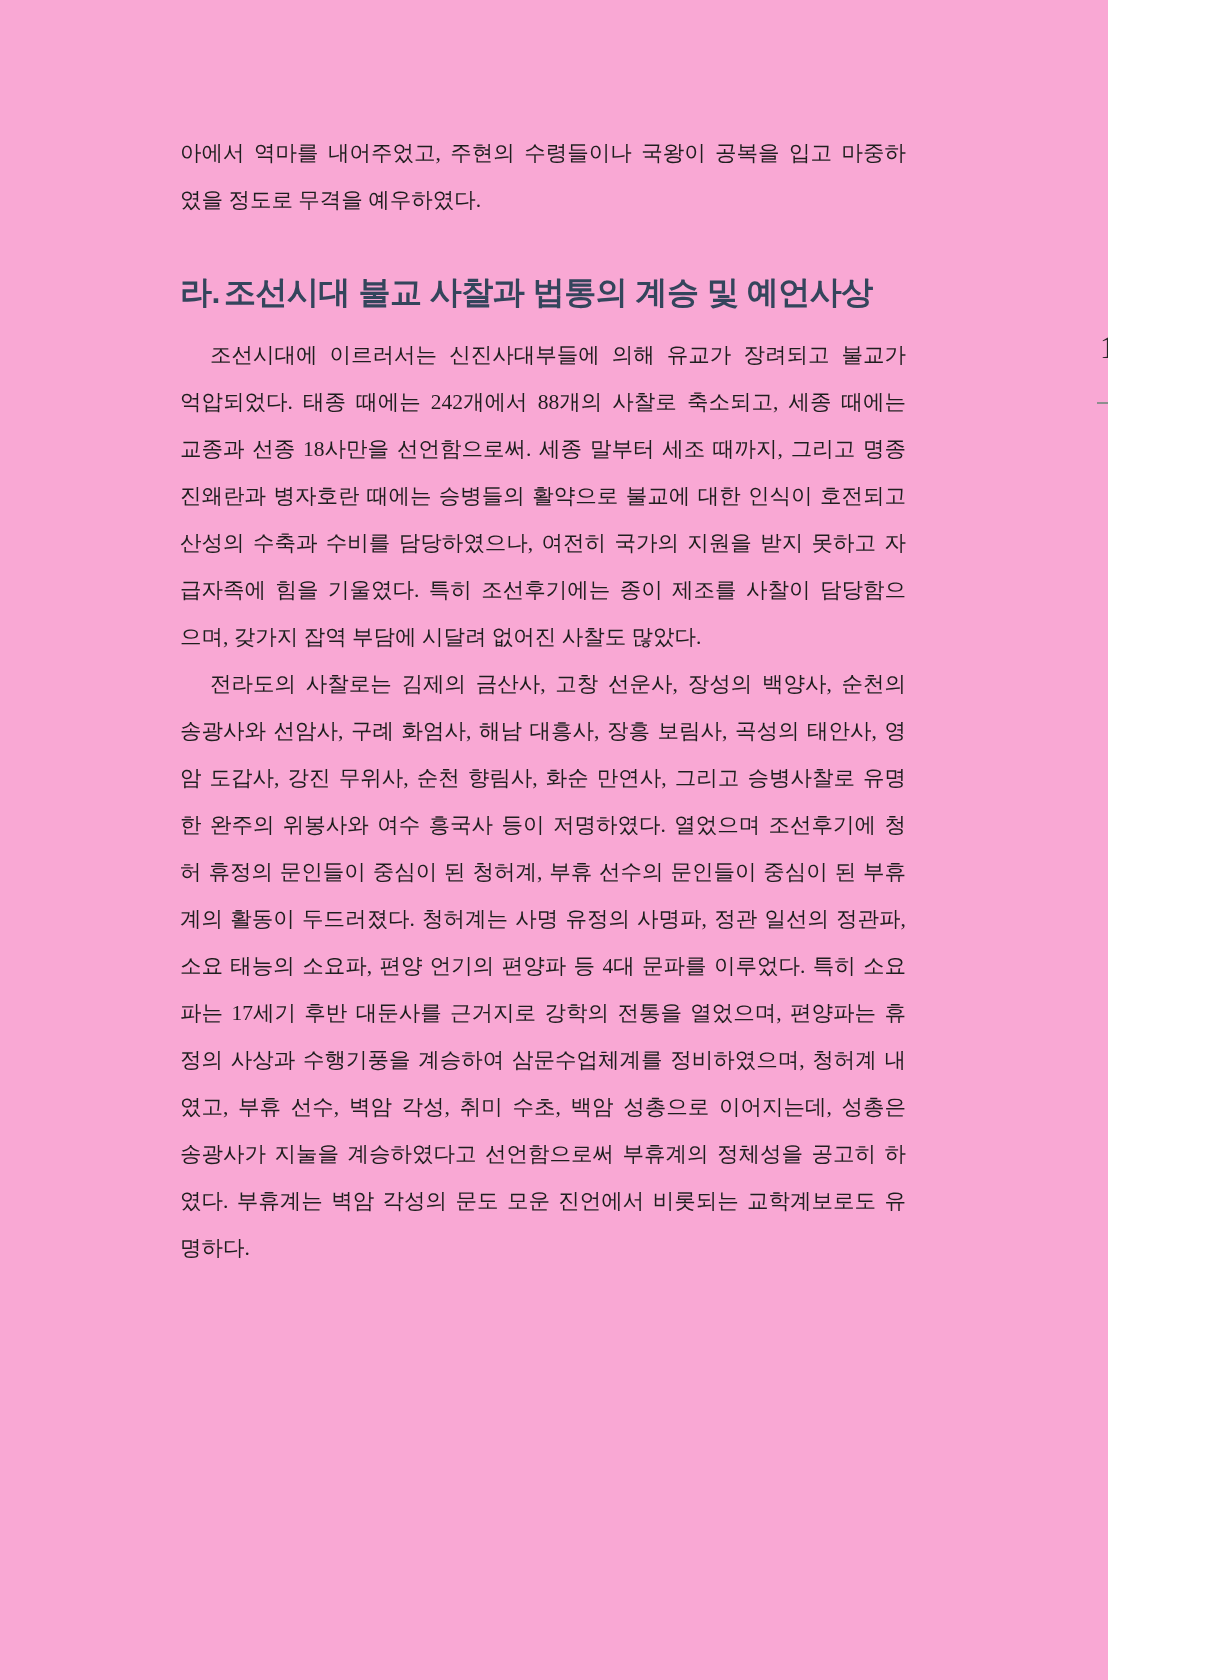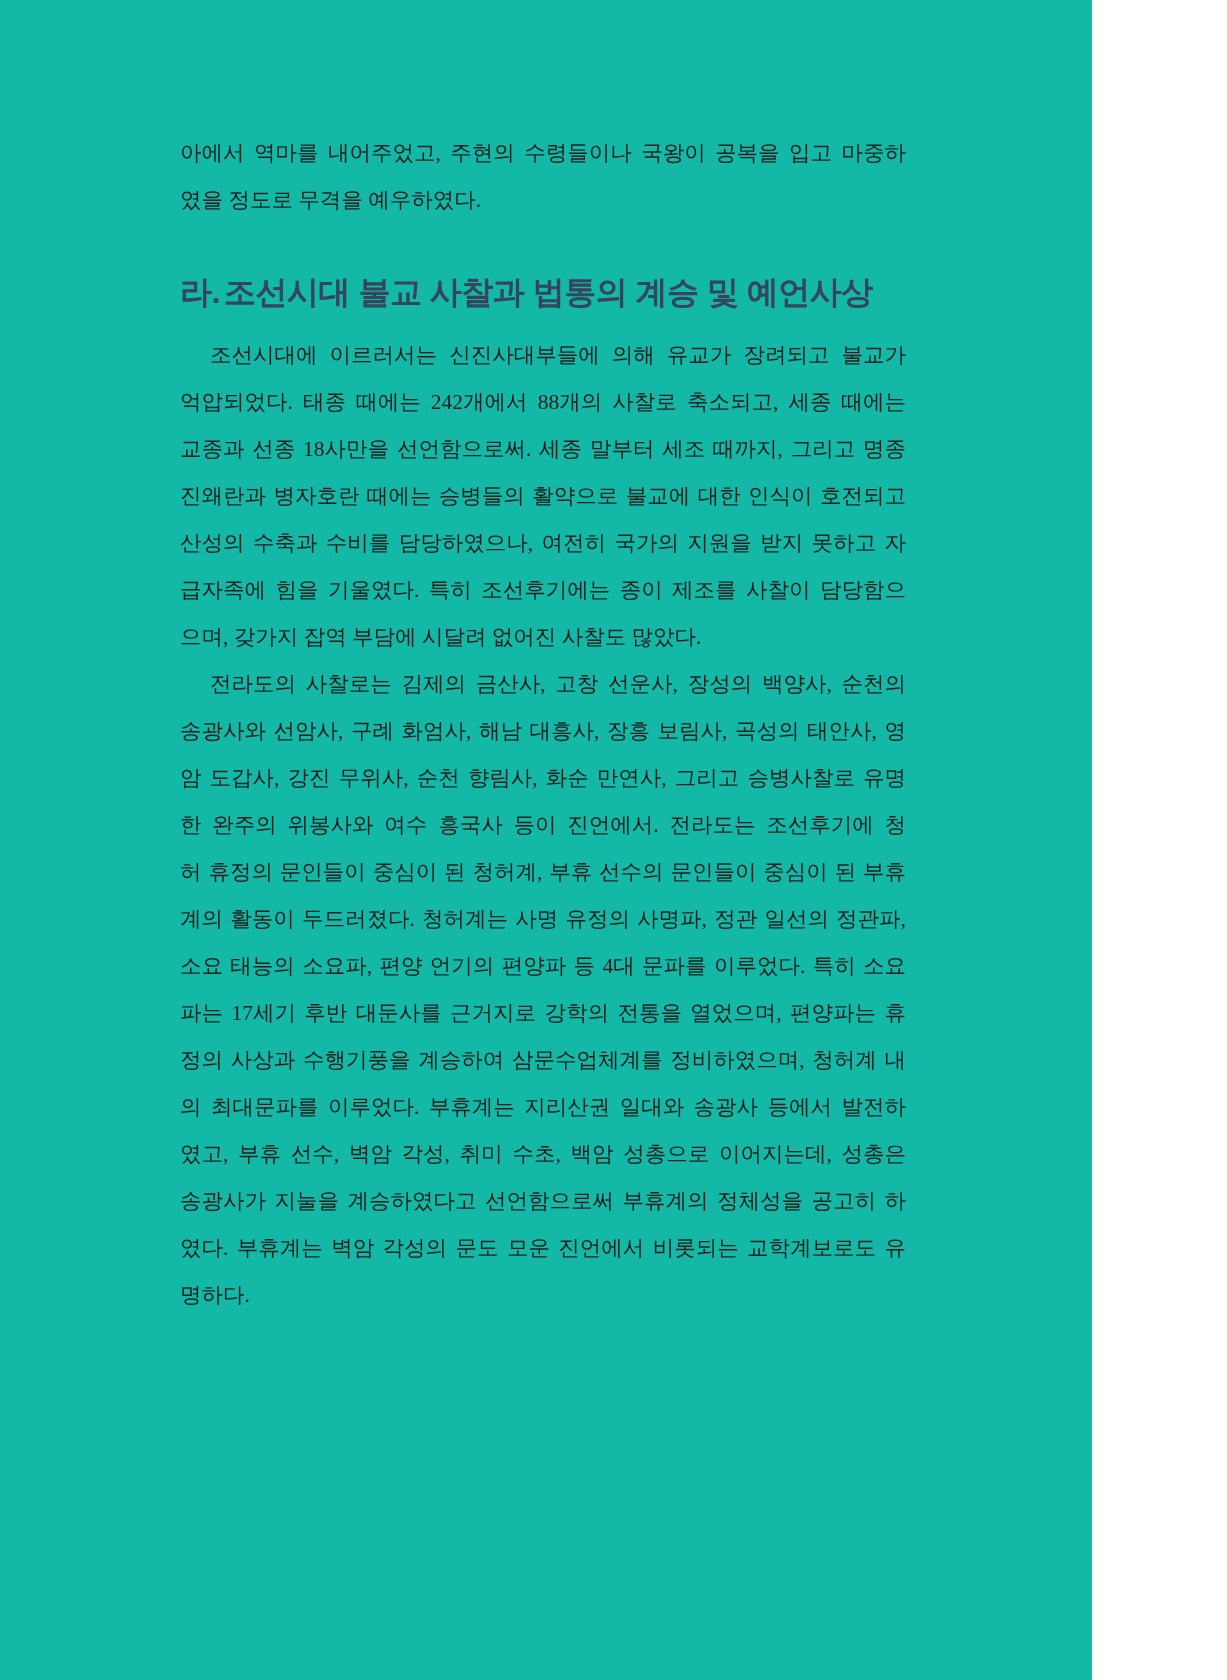--- a/index.html
+++ b/index.html
@@ -1,22 +1,23 @@
 <!DOCTYPE html>
 <html><head>
 <meta charset="utf-8">
 <style>
   html, body { margin: 0; padding: 0; background: #ffffff; }
   .page {
     position: relative;
     width: 1092px;
     height: 1680px;
-    background: #14b8a6;
+    background: #f9a8d4;
     font-family: "Liberation Serif", "DejaVu Serif", serif;
     overflow: hidden;
+    padding-left: 16px;
   }
   .text-col {
     position: absolute;
     left: 180px;
     top: 130px;
     width: 726px;
   }
   .line {
     height: 47px;
     line-height: 47px;
@@ -91,27 +92,26 @@
       <div class="line">진왜란과 병자호란 때에는 승병들의 활약으로 불교에 대한 인식이 호전되고</div>
       <div class="line">산성의 수축과 수비를 담당하였으나, 여전히 국가의 지원을 받지 못하고 자</div>
       <div class="line">급자족에 힘을 기울였다. 특히 조선후기에는 종이 제조를 사찰이 담당함으</div>
       <div class="line final">으며, 갖가지 잡역 부담에 시달려 없어진 사찰도 많았다.</div>
     </div>
 
     <div>
       <div class="line indent">전라도의 사찰로는 김제의 금산사, 고창 선운사, 장성의 백양사, 순천의</div>
       <div class="line">송광사와 선암사, 구례 화엄사, 해남 대흥사, 장흥 보림사, 곡성의 태안사, 영</div>
       <div class="line">암 도갑사, 강진 무위사, 순천 향림사, 화순 만연사, 그리고 승병사찰로 유명</div>
-      <div class="line">한 완주의 위봉사와 여수 흥국사 등이 진언에서. 전라도는 조선후기에 청</div>
+      <div class="line">한 완주의 위봉사와 여수 흥국사 등이 저명하였다. 열었으며 조선후기에 청</div>
       <div class="line">허 휴정의 문인들이 중심이 된 청허계, 부휴 선수의 문인들이 중심이 된 부휴</div>
       <div class="line">계의 활동이 두드러졌다. 청허계는 사명 유정의 사명파, 정관 일선의 정관파,</div>
       <div class="line">소요 태능의 소요파, 편양 언기의 편양파 등 4대 문파를 이루었다. 특히 소요</div>
       <div class="line">파는 17세기 후반 대둔사를 근거지로 강학의 전통을 열었으며, 편양파는 휴</div>
       <div class="line">정의 사상과 수행기풍을 계승하여 삼문수업체계를 정비하였으며, 청허계 내</div>
-      <div class="line">의 최대문파를 이루었다. 부휴계는 지리산권 일대와 송광사 등에서 발전하</div>
       <div class="line">였고, 부휴 선수, 벽암 각성, 취미 수초, 백암 성총으로 이어지는데, 성총은</div>
       <div class="line">송광사가 지눌을 계승하였다고 선언함으로써 부휴계의 정체성을 공고히 하</div>
       <div class="line">였다. 부휴계는 벽암 각성의 문도 모운 진언에서 비롯되는 교학계보로도 유</div>
       <div class="line final">명하다.</div>
     </div>
 
   </div>
 
   <div class="page-num">193</div>
   <div class="rule"></div>

